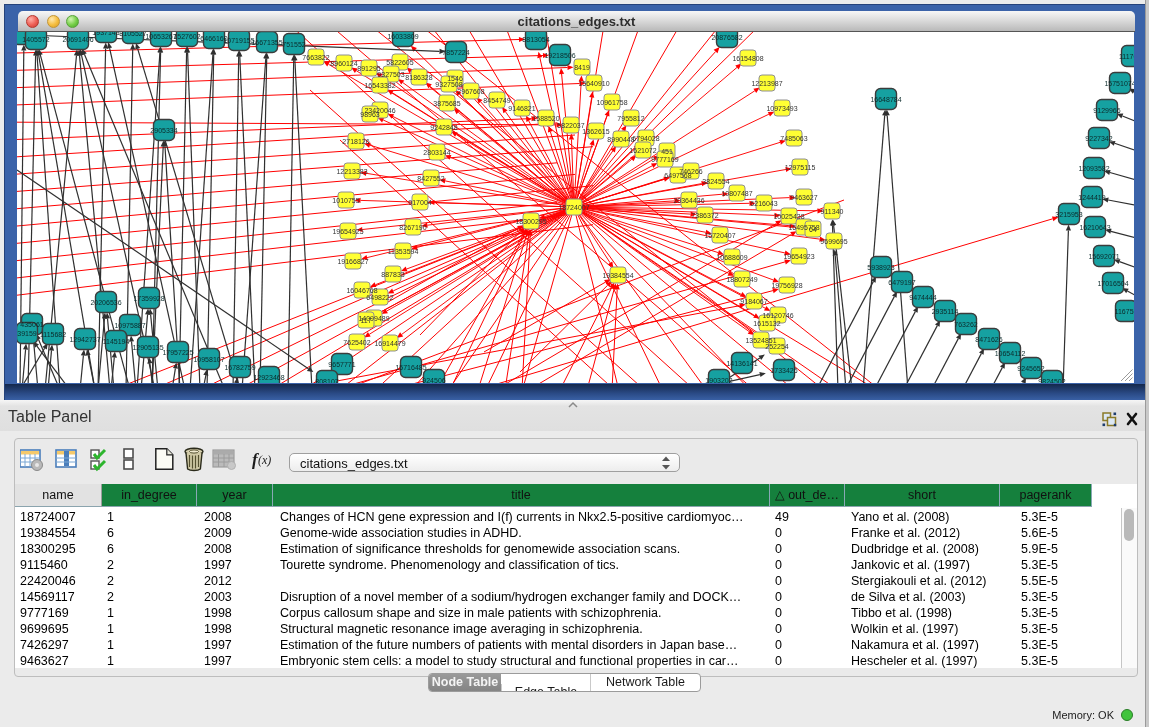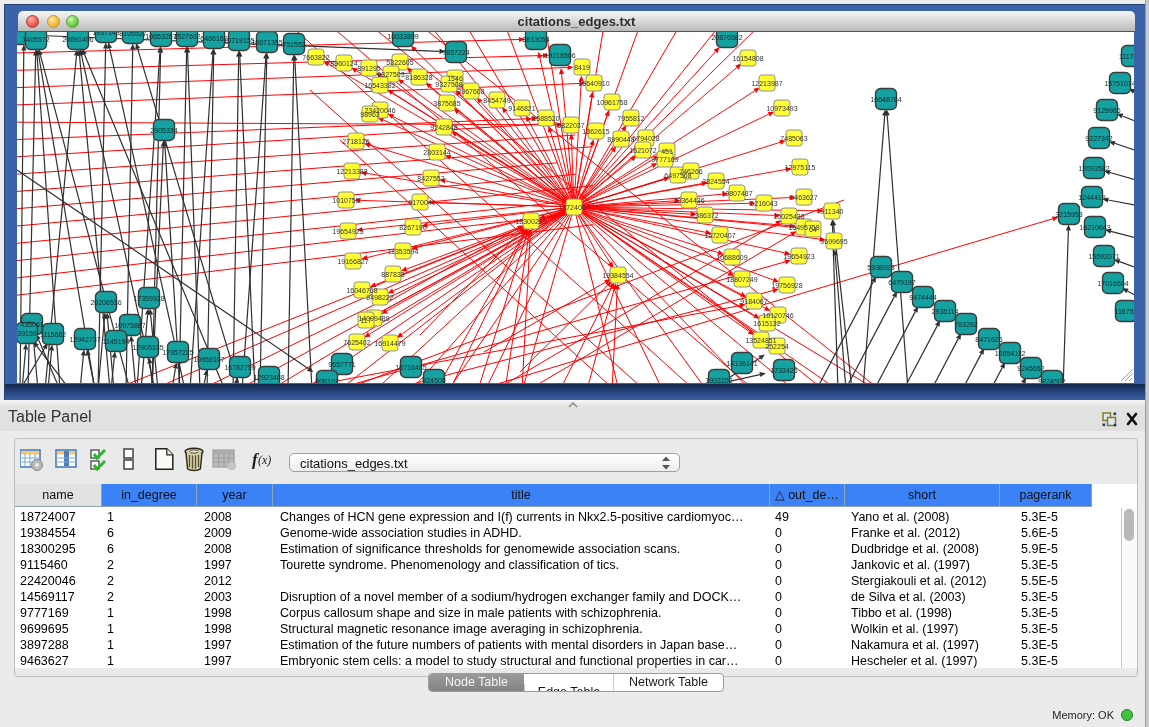--- a/index.html
+++ b/index.html
@@ -11,21 +11,21 @@
 .tl {position:absolute;top:4px;width:13px;height:13px;border-radius:50%;}
 .shadow {position:absolute;left:0;top:379px;width:1141px;height:17px;background:linear-gradient(#14284c,#2a4a85 55%,#3b63a9);}
 .tpbar {position:absolute;left:0;top:400px;width:1149px;height:31px;background:linear-gradient(#f6f6f6,#e3e3e3 20%,#dfdfdf);}
 .tpbar .t {position:absolute;left:8px;top:8px;font-size:16px;color:#333;}
 .panelbody {position:absolute;left:0;top:431px;width:1149px;height:296px;background:#ebebeb;}
 .container {position:absolute;left:14px;top:438px;width:1124px;height:239px;background:#eaeaea;border:1px solid #bdbdbd;border-radius:4px;}
 .combo {position:absolute;left:289px;top:453px;width:391px;height:19px;border:1px solid #9f9f9f;border-radius:5px;
   background:linear-gradient(#ffffff,#ededed);}
 .combo .ct {position:absolute;left:10px;top:2px;font-size:13px;color:#111;}
 .thead {position:absolute;left:15px;top:484px;width:1122px;height:24px;background:#ffffff;}
-.hc {position:absolute;top:0;height:23px;background:#3b82f6;border-right:1px solid #89a8b5;border-bottom:1px solid #8ba4ae;
+.hc {position:absolute;top:0;height:23px;background:#15803d;border-right:1px solid #89a8b5;border-bottom:1px solid #8ba4ae;
   text-align:center;font-size:12.5px;color:#111;line-height:23px;}
 .tbody {position:absolute;left:15px;top:508px;width:1122px;height:160px;background:#fff;}
 .trow {position:absolute;left:15px;width:1105px;height:16px;font-size:12.5px;color:#000;}
 .trow span {position:absolute;top:2px;white-space:nowrap;overflow:hidden;}
 .sbar {position:absolute;left:1121px;top:508px;width:16px;height:160px;background:#fafafa;border-left:1px solid #c6c6c6;}
 .sthumb {position:absolute;left:1124px;top:509px;width:10px;height:32px;background:#b9b9b9;border-radius:5px;}
 .tabs {position:absolute;left:428px;top:673px;height:19px;border:1px solid #9b9b9b;border-radius:4px;background:#fff;
   overflow:hidden;display:flex;}
 .tab {font-size:12.5px;line-height:17px;text-align:center;color:#1a1a1a;}
 .tabsel {background:linear-gradient(#9a9a9a,#848484);color:#f4f4f4;}
@@ -854,38 +854,38 @@
 <div class="trow" style="top:620px">
     <span style="left:5px">9699695</span>
     <span style="left:92px">1</span>
     <span style="left:189px">1998</span>
     <span style="left:265px;width:492px">Structural magnetic resonance image averaging in schizophrenia.</span>
     <span style="left:760px">0</span>
     <span style="left:836px">Wolkin et al. (1997)</span>
     <span style="left:1006px">5.3E-5</span>
   </div>
 <div class="trow" style="top:636px">
-    <span style="left:5px">3897288</span>
+    <span style="left:5px">7426297</span>
     <span style="left:92px">1</span>
     <span style="left:189px">1997</span>
     <span style="left:265px;width:492px">Estimation of the future numbers of patients with mental disorders in Japan base…</span>
     <span style="left:760px">0</span>
     <span style="left:836px">Nakamura et al. (1997)</span>
     <span style="left:1006px">5.3E-5</span>
   </div>
 <div class="trow" style="top:652px">
     <span style="left:5px">9463627</span>
     <span style="left:92px">1</span>
     <span style="left:189px">1997</span>
     <span style="left:265px;width:492px">Embryonic stem cells: a model to study structural and functional properties in car…</span>
     <span style="left:760px">0</span>
     <span style="left:836px">Hescheler et al. (1997)</span>
     <span style="left:1006px">5.3E-5</span>
   </div>
 <div class="sbar"></div>
 <div class="sthumb"></div>
 <div class="tabs">
-  <div class="tab tabsel" style="width:95px;">Node Table</div>
+  <div class="tab tabsel" style="width:72px;font-weight:bold;">Node Table</div>
   <div class="tab" style="width:89px;border-left:1px solid #c9c9c9;margin-top:10px;">Edge Table</div>
   <div class="tab" style="width:110px;border-left:1px solid #c9c9c9;">Network Table</div>
 </div>
 <div class="memtext">Memory: OK</div>
 <div class="memdot"></div>
 <div class="redge"></div>
 </body></html>

